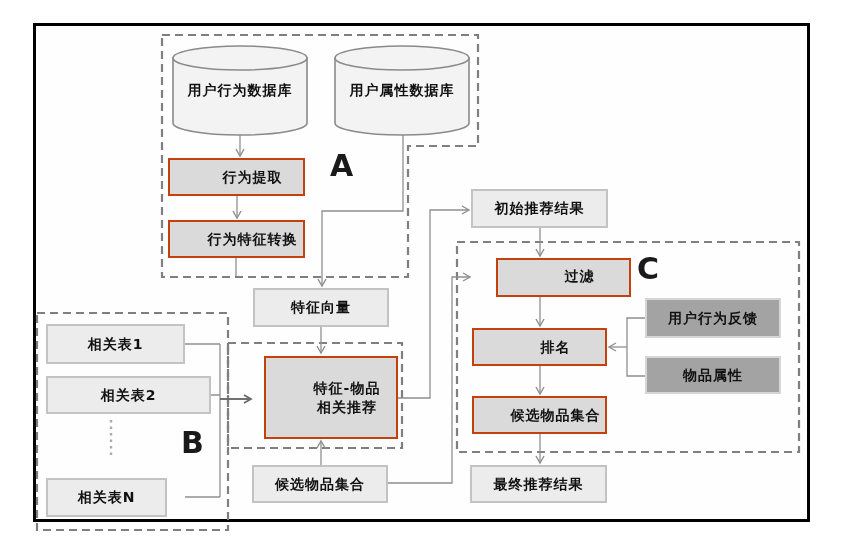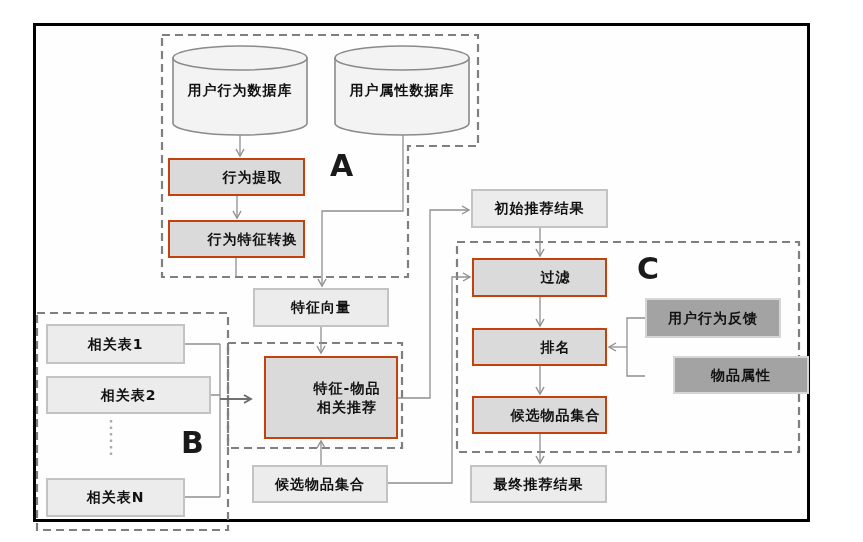--- a/index.html
+++ b/index.html
@@ -88,27 +88,27 @@
   <div class="node dark" style="left:168px;top:158px;width:137px;height:38px;">行为提取</div>
   <div class="node dark" style="left:168px;top:220px;width:137px;height:38px;">行为特征转换</div>
 
   <div class="node light" style="left:253px;top:288px;width:136px;height:39px;">特征向量</div>
   <div class="node dark multiline" style="left:264px;top:356px;width:134px;height:83px;">特征-物品
 相关推荐</div>
   <div class="node light" style="left:252px;top:465px;width:136px;height:38px;">候选物品集合</div>
 
   <div class="node light" style="left:46px;top:324px;width:139px;height:40px;">相关表1</div>
   <div class="node light" style="left:46px;top:376px;width:165px;height:38px;">相关表2</div>
-  <div class="node light" style="left:46px;top:478px;width:139px;height:39px;">相关表N</div>
+  <div class="node light" style="left:46px;top:478px;width:121px;height:39px;">相关表N</div>
 
   <div class="node light" style="left:471px;top:189px;width:137px;height:39px;">初始推荐结果</div>
-  <div class="node dark" style="left:472px;top:258px;width:135px;height:39px;">过滤</div>
+  <div class="node dark" style="left:496px;top:258px;width:135px;height:39px;font-family:Liberation Serif, serif;">过滤</div>
   <div class="node dark" style="left:472px;top:328px;width:135px;height:38px;">排名</div>
   <div class="node dark" style="left:472px;top:396px;width:135px;height:38px;">候选物品集合</div>
   <div class="node light" style="left:470px;top:465px;width:137px;height:38px;">最终推荐结果</div>
   <div class="node xlight" style="left:645px;top:298px;width:136px;height:40px;">用户行为反馈</div>
-  <div class="node xlight" style="left:645px;top:356px;width:136px;height:38px;margin-left:28px;">物品属性</div>
+  <div class="node xlight" style="left:645px;top:356px;width:136px;height:38px;">物品属性</div>
 
   <div class="region-label" style="left:330px;top:148px;">A</div>
   <div class="region-label" style="left:181px;top:425px;">B</div>
   <div class="region-label" style="left:637px;top:251px;">C</div>
 
 </div>
 
 </body></html>

